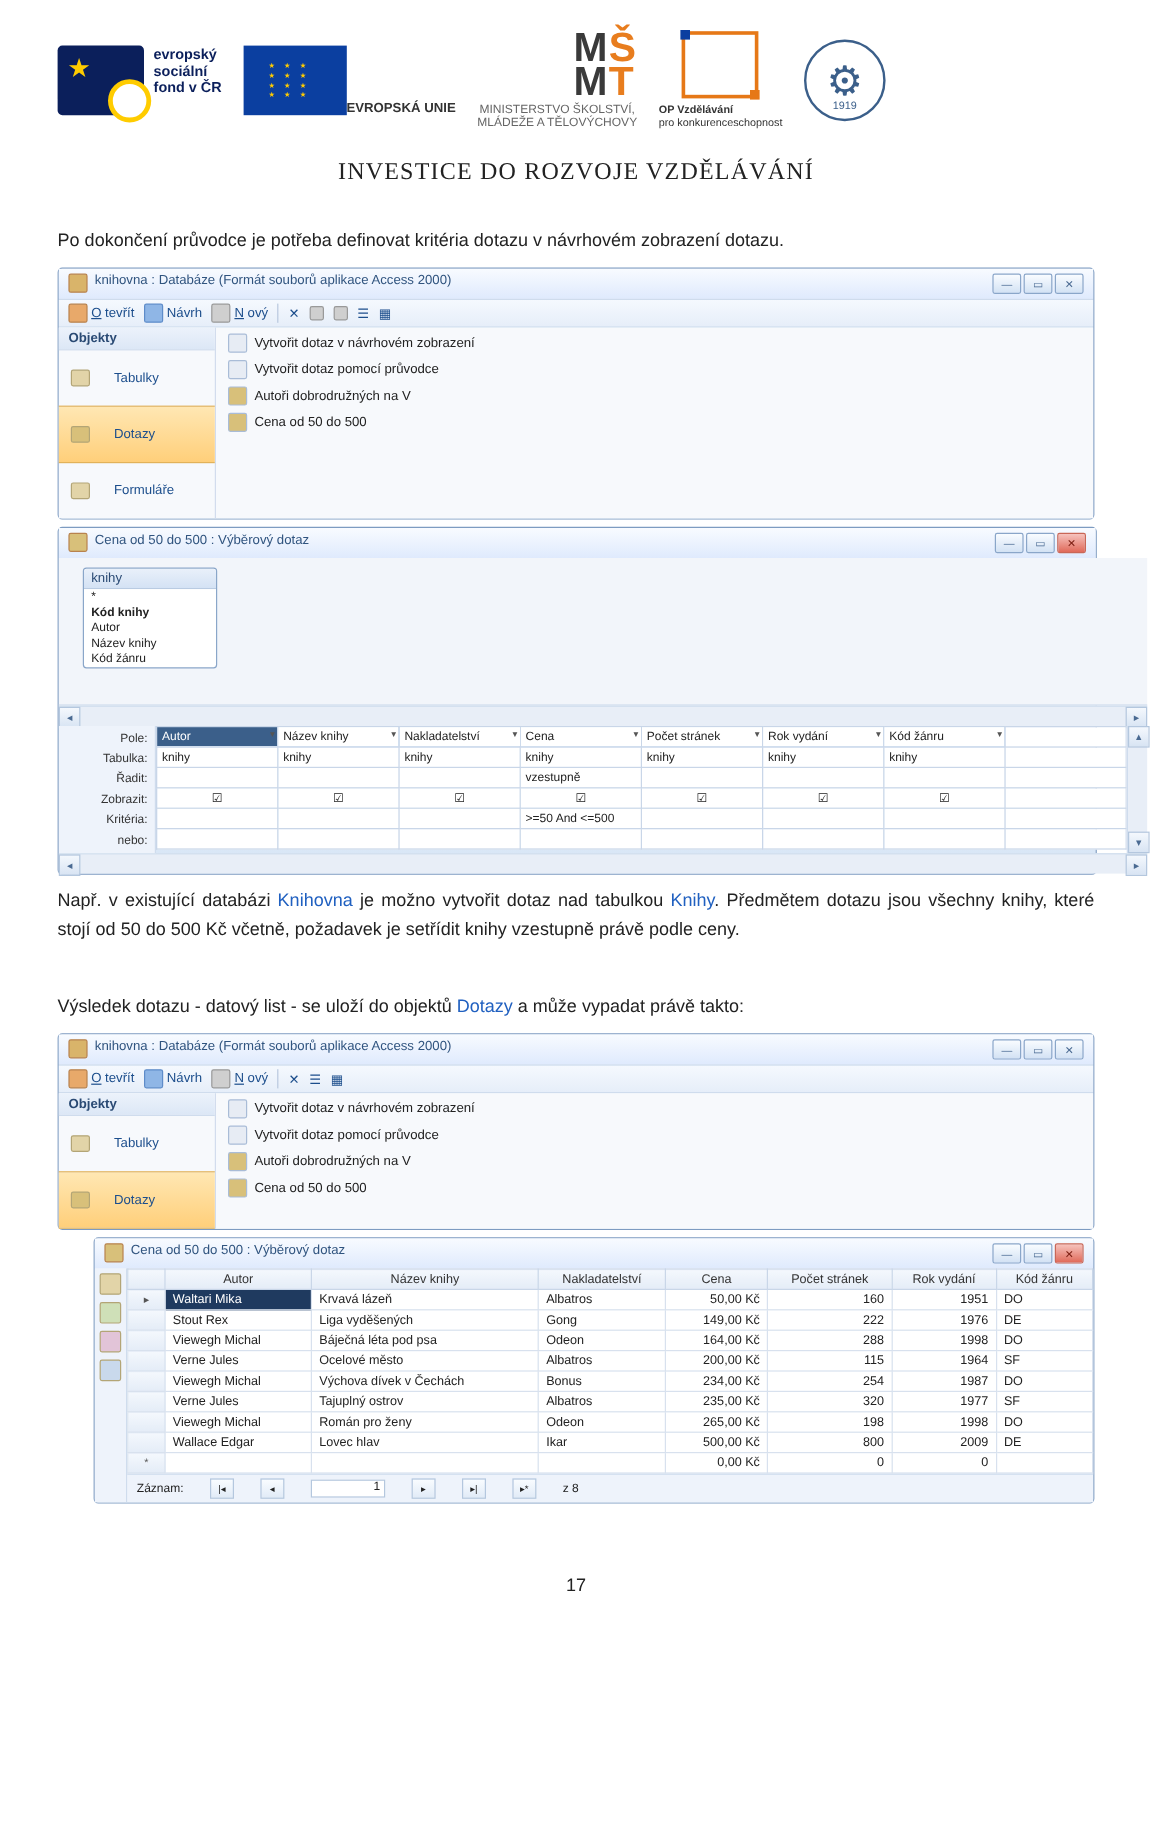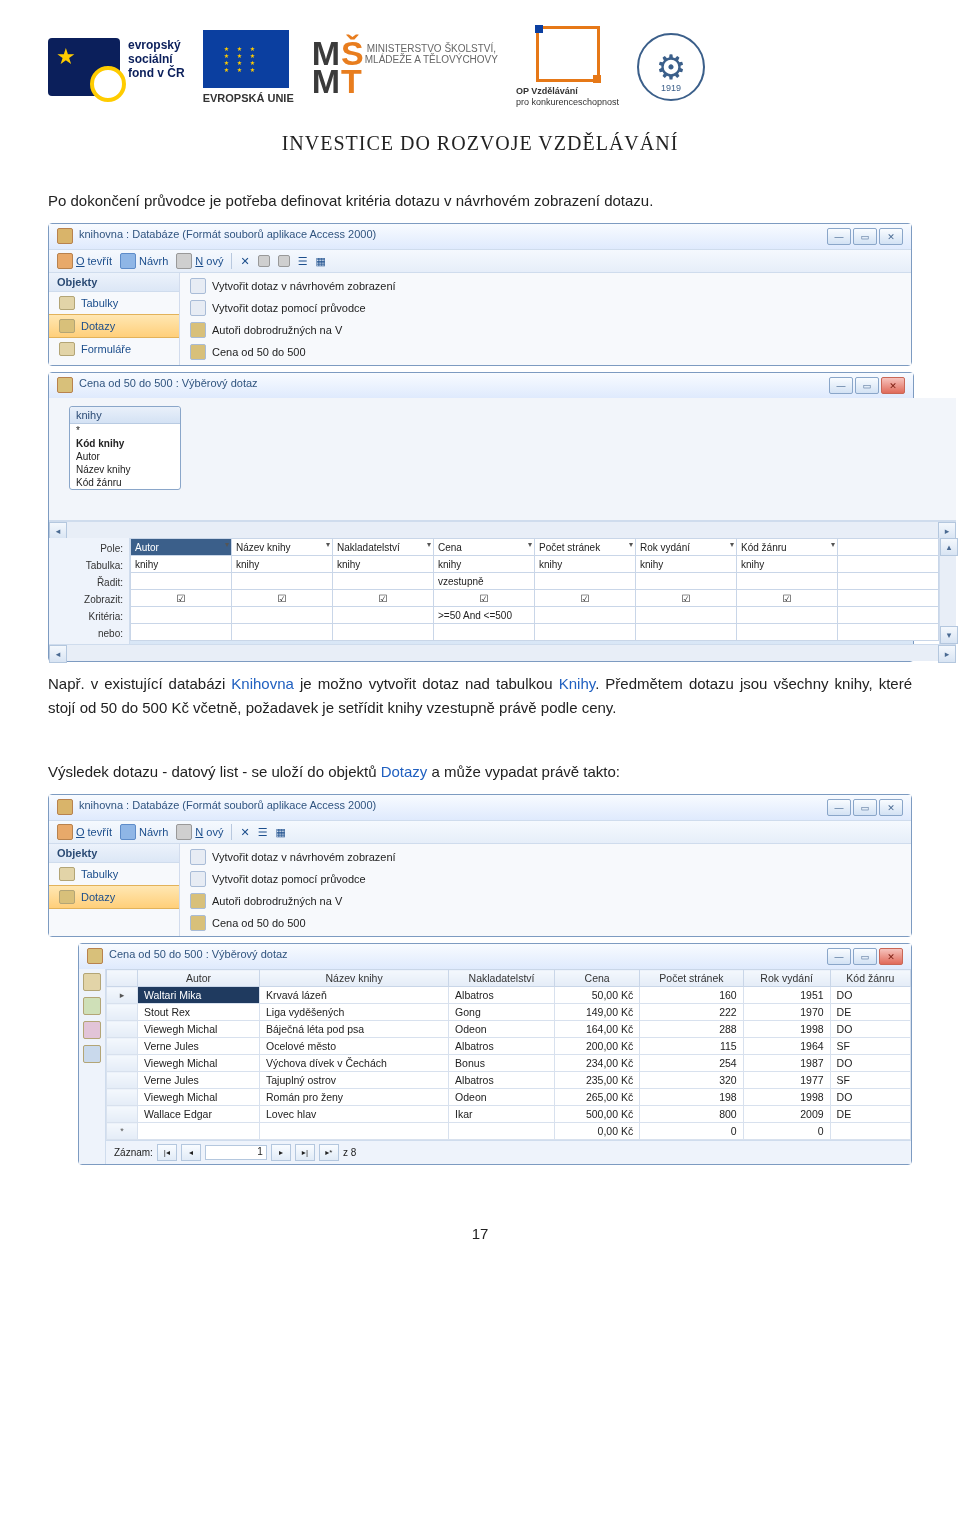--- a/index.html
+++ b/index.html
@@ -1,27 +1,27 @@
 <!DOCTYPE html>
 <html><head>
 <meta charset="utf-8">
 <style>
 body{margin:0;font-family:Arial,sans-serif;font-size:13px;color:#222;background:#fff;width:960px}
 .page{padding:20px 48px 40px 48px}
 .logos{display:flex;align-items:center;gap:18px;padding:6px 0 10px 0}
-.logo-box{display:flex;flex-direction:column;align-items:flex-start;font-size:10px;color:#333}
+.logo-box{display:flex;flex-direction:row;align-items:flex-end;font-size:10px;color:#333}
 .esf-logo{display:flex;align-items:flex-start;gap:8px}
 .esf-flag{width:72px;height:58px;background:#0b1f5b;position:relative;border-radius:4px 4px 14px 4px}
 .esf-flag::before{content:"★";position:absolute;left:8px;top:6px;color:#ffcc00;font-size:22px}
 .esf-flag::after{content:"";position:absolute;width:28px;height:28px;border:4px solid #ffcc00;border-radius:50%;right:-6px;bottom:-6px;background:#fff}
 .esf-txt{font-size:12px;font-weight:bold;color:#0b1f5b;line-height:14px}
 .eu-flag{width:86px;height:58px;background:#0b3fa0;position:relative;display:flex;align-items:center;justify-content:center;color:#ffcc00;font-size:9px;letter-spacing:3px}
 .eu-flag::before{content:"★ ★ ★ ★ ★ ★ ★ ★ ★ ★ ★ ★";position:absolute;width:44px;height:44px;display:flex;align-items:center;justify-content:center;font-size:6px}
 .eu-label{font-size:11px;font-weight:bold;margin-top:4px}
-.msmt{display:flex;flex-direction:row;align-items:flex-start}
+.msmt{display:flex;flex-direction:column;align-items:flex-end}
 .msmt-logo{font-size:34px;font-weight:bold;color:#3a3a3a;letter-spacing:1px;line-height:28px}
 .msmt-logo .s{color:#e87d1e}
 .msmt-sub{font-size:10px;color:#666;text-align:center;line-height:11px;margin-top:4px}
 .opvk{display:flex;flex-direction:column;align-items:center}
 .opvk-box{width:58px;height:50px;border:3px solid #e67817;position:relative}
 .opvk-box::before{content:"";position:absolute;width:8px;height:8px;background:#0b3fa0;top:-4px;left:-4px}
 .opvk-box::after{content:"";position:absolute;width:8px;height:8px;background:#e67817;bottom:-4px;right:-4px}
 .opvk-sub{font-size:9px;color:#333;margin-top:4px;text-align:left;line-height:11px}
 .gear-logo{width:64px;height:64px;border:2px solid #3b5f8a;border-radius:50%;display:flex;align-items:center;justify-content:center;color:#3b5f8a;font-size:10px;position:relative}
 .gear-logo::before{content:"⚙";font-size:34px}
@@ -36,21 +36,21 @@
 .wb.close{background:linear-gradient(#f6c3bd,#e06a5a);color:#7a1c10;border-color:#c96757}
 .toolbar{display:flex;align-items:center;gap:8px;padding:3px 8px;background:linear-gradient(#f5f9fe,#e6eef9);border-top:1px solid #cfdced;border-bottom:1px solid #cfdced}
 .tbtn{display:flex;align-items:center;gap:3px;color:#1c4e8c;cursor:default}
 .tico{width:14px;height:14px;background:#e8a96a;border:1px solid #b8824e;border-radius:2px}
 .tico.blue{background:#8fb6e6;border-color:#5e8cc9}
 .tico.gray{background:#cfcfcf;border-color:#999}
 .sep{width:1px;height:16px;background:#b8c8de}
 .db-body{display:flex;background:#f7f9fc}
 .sidebar{width:130px;border-right:1px solid #d2dced}
 .side-head{padding:3px 8px;background:linear-gradient(#ecf2fb,#dce7f6);border-bottom:1px solid #cfdced;font-weight:bold;color:#2a4a74}
-.side-item{padding:4px 10px;display:flex;align-items:center;gap:6px;color:#1c4e8c;cursor:default}
+.side-item{padding:16px 10px;display:flex;align-items:center;gap:20px;color:#1c4e8c;cursor:default}
 .side-item.active{background:linear-gradient(#ffe7b3,#ffcf7a);border:1px solid #e2b25a;border-left:none;border-right:none}
 .sico{width:14px;height:12px;background:#e2d4a8;border:1px solid #b3a576;border-radius:2px}
 .obj-list{flex:1;padding:2px 0}
 .obj-item{padding:3px 10px;display:flex;align-items:center;gap:6px;color:#222}
 .obj-item .oico{width:14px;height:14px;background:#e7ecf4;border:1px solid #a9bcd7;border-radius:2px}
 .query-win{margin-top:0}
 .query-top{background:#f2f5fa;padding:6px;border-bottom:1px solid #cfdced;height:110px;position:relative;overflow:hidden}
 .tablebox{width:110px;border:1px solid #8aa6c9;background:#fff;position:absolute;left:20px;top:8px;border-radius:3px}
 .tablebox-title{background:linear-gradient(#e9f0fa,#d4e2f4);padding:2px 6px;color:#2a4a74;border-bottom:1px solid #b9cbe2;border-radius:3px 3px 0 0}
 .tablebox-row{padding:1px 6px;font-size:10px}
@@ -68,21 +68,21 @@
 .grid td.chk{text-align:center}
 .grid td.dd{position:relative}
 .grid td.dd::after{content:"▾";position:absolute;right:2px;top:1px;font-size:8px;color:#555}
 .data-win{margin-top:4px}
 .data-table{width:100%;border-collapse:collapse;font-size:10.5px;background:#fff}
 .data-table th{background:linear-gradient(#f4f8fd,#e4ecf7);border:1px solid #c9d6e8;padding:2px 4px;font-weight:normal;color:#333;text-align:center}
 .data-table td{border:1px solid #d8e1ee;padding:2px 6px}
 .data-table td.num{text-align:right}
 .data-table td.sel{background:#1f3a5f;color:#fff}
 .row-selector{width:18px;background:linear-gradient(#f4f8fd,#e4ecf7);border:1px solid #c9d6e8;text-align:center;font-size:9px;color:#555}
-.nav-bar{display:flex;align-items:center;gap:4px;padding:3px 8px;background:#eef3fb;border-top:1px solid #cfdced;font-size:10px}
+.nav-bar{display:flex;align-items:center;gap:22px;padding:3px 8px;background:#eef3fb;border-top:1px solid #cfdced;font-size:10px}
 .nav-btn{width:18px;height:15px;border:1px solid #b4c7de;background:linear-gradient(#f9fcff,#e1ebf7);display:flex;align-items:center;justify-content:center;font-size:8px}
 .nav-input{width:54px;height:13px;border:1px solid #b4c7de;background:#fff;text-align:right;padding:0 3px;font-size:10px}
 .left-tools{width:26px;background:#eef3fb;border-right:1px solid #cfdced;display:flex;flex-direction:column;align-items:center;padding-top:4px;gap:6px}
 .lt-ico{width:16px;height:16px;background:#e2d4a8;border:1px solid #b3a576;border-radius:2px}
 .pgnum{text-align:center;font-size:15px;margin-top:60px}
 </style>
 </head>
 <body>
 
 <div class="page">
@@ -399,21 +399,21 @@
                 <td class="num ">1951</td>
                 <td class=" ">DO</td>
               </tr>
               <tr>
                 <td class="row-selector"></td>
                 <td class=" ">Stout Rex</td>
                 <td class=" ">Liga vyděšených</td>
                 <td class=" ">Gong</td>
                 <td class="num ">149,00 Kč</td>
                 <td class="num ">222</td>
-                <td class="num ">1970</td>
+                <td class="num ">1976</td>
                 <td class=" ">DE</td>
               </tr>
               <tr>
                 <td class="row-selector"></td>
                 <td class=" ">Viewegh Michal</td>
                 <td class=" ">Báječná léta pod psa</td>
                 <td class=" ">Odeon</td>
                 <td class="num ">164,00 Kč</td>
                 <td class="num ">288</td>
                 <td class="num ">1998</td>

